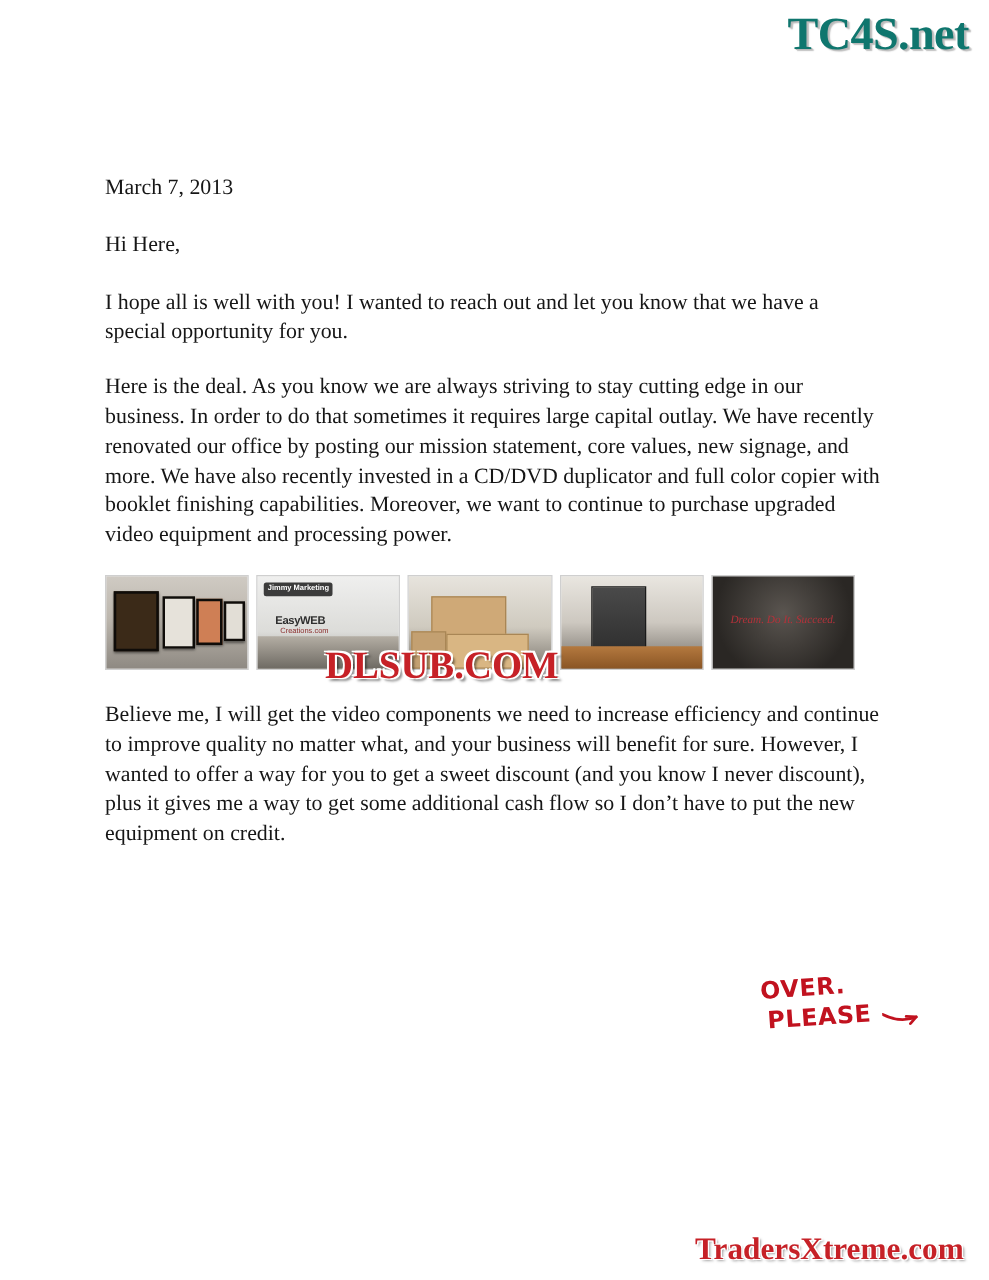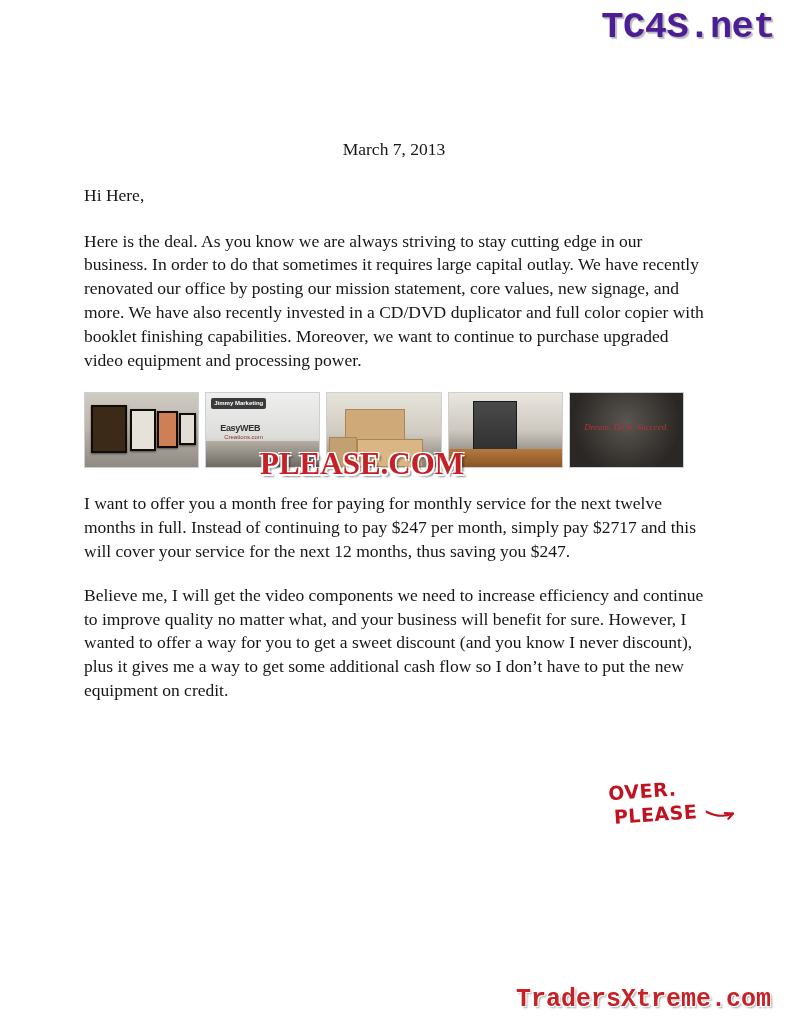--- a/index.html
+++ b/index.html
@@ -21,44 +21,43 @@
     width: 791px;
     height: 1024px;
     box-sizing: border-box;
   }
 
   
   .top-watermark {
     position: absolute;
     top: 6px;
     right: 16px;
-    font-family: Liberation Mono, monospace;
+    font-family: Liberation Serif, serif;
     font-weight: bold;
     font-size: 37px;
     letter-spacing: -0.5px;
-    color: #4c1d95;
+    color: #0f766e;
     text-shadow: 1px 1px 0 #b9b9b9, 2px 2px 1px rgba(0,0,0,0.25);
   }
 
   
   .letter {
     position: absolute;
     left: 84px;
     top: 138px;
     width: 620px;
   }
   .letter p {
     margin: 0 0 20px 0;
     font-size: 17.5px;
     line-height: 1.36;
     color: #161616;
   }
   .date {
     margin-bottom: 22px !important;
-    text-align: center;
   }
   .salutation {
     margin-bottom: 22px !important;
   }
 
   
   .photo-strip {
     position: relative;
     display: flex;
     gap: 6px;
@@ -213,21 +212,21 @@
     bottom: 2px;
     width: 30px;
     height: 14px;
   }
 
   
   .bottom-watermark {
     position: absolute;
     right: 20px;
     bottom: 10px;
-    font-family: Liberation Mono, monospace;
+    font-family: Liberation Serif, serif;
     font-weight: bold;
     font-size: 25px;
     color: #c62127;
     text-shadow:
       -1px -1px 0 #ffffff,
        1px -1px 0 #ffffff,
       -1px  1px 0 #ffffff,
        1px  1px 0 #ffffff,
        2px 2px 2px rgba(0,0,0,0.35);
   }
@@ -235,20 +234,21 @@
 </head>
 <body>
 
 <div class="page">
 
   <div class="top-watermark">TC4S.net</div>
 
   <div class="letter">
     <p class="date">March 7, 2013</p>
     <p class="salutation">Hi Here,</p>
+    <p>I hope all is well with you! I wanted to reach out and let you know that we have a special opportunity for you.</p>
     <p>Here is the deal. As you know we are always striving to stay cutting edge in our business. In order to do that sometimes it requires large capital outlay.  We have recently renovated our office by posting our mission statement, core values, new signage, and more.   We have also recently invested in a CD/DVD duplicator and full color copier with booklet finishing capabilities.  Moreover, we want to continue to purchase upgraded video equipment and processing power.</p>
 
     <div class="photo-strip">
       <div class="photo ph1">
         <span class="frame f1"></span>
         <span class="frame f2"></span>
         <span class="frame f3"></span>
         <span class="frame f4"></span>
       </div>
       <div class="photo ph2">
@@ -263,24 +263,23 @@
         <span class="box b2"></span>
         <span class="box b3"></span>
       </div>
       <div class="photo ph4">
         <span class="machine"></span>
         <span class="tablewood"></span>
       </div>
       <div class="photo ph5">
         <span class="redtext">Dream. Do It. Succeed.</span>
       </div>
-      <div class="strip-watermark">PLEASE.COM</div>
+      <div class="strip-watermark">DLSUB.COM</div>
     </div>
 
-    <p>I want to offer you a month free for paying for monthly service for the next twelve months in full.  Instead of continuing to pay $247 per month, simply pay $2717 and this will cover your service for the next 12 months, thus saving you $247.</p>
     <p>Believe me, I will get the video components we need to increase efficiency and continue to improve quality no matter what, and your business will benefit for sure. However, I wanted to offer a way for you to get a sweet discount (and you know I never discount), plus it gives me a way to get some additional cash flow so I don’t have to put the new equipment on credit.</p>
   </div>
 
   <div class="handwritten">
     <span class="l1">OVER.</span>
     <span class="l2">PLEASE</span>
     <svg class="arrow" viewBox="0 0 30 14">
       <path d="M0 4 C10 10, 18 11, 27 8" stroke="#c1121f" stroke-width="2.2" fill="none" stroke-linecap="round"></path>
       <path d="M27 8 L19 7 M27 8 L22 13" stroke="#c1121f" stroke-width="2.2" fill="none" stroke-linecap="round"></path>
     </svg>

